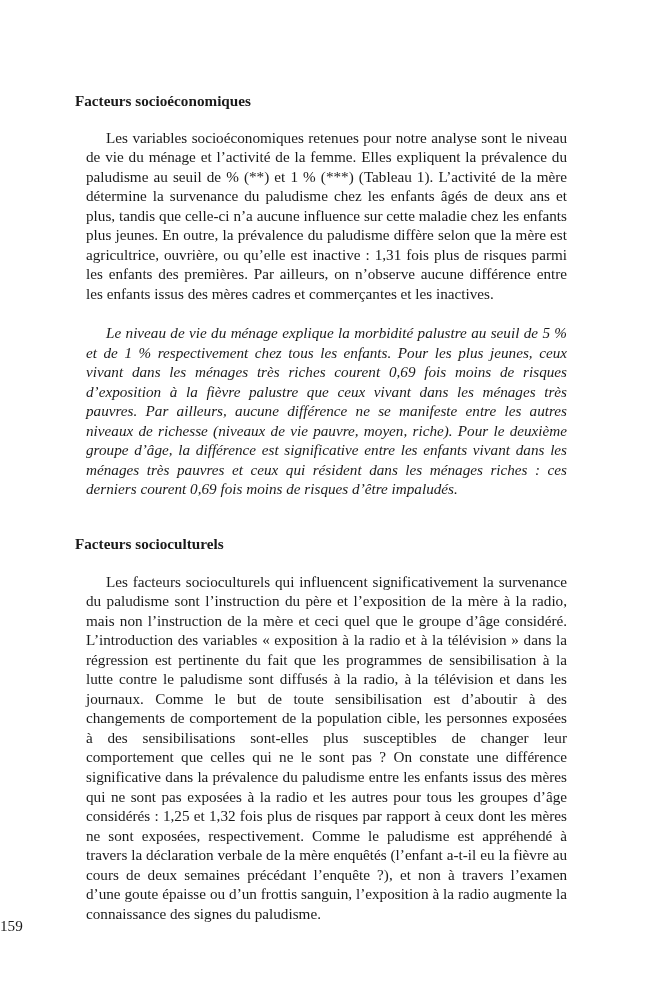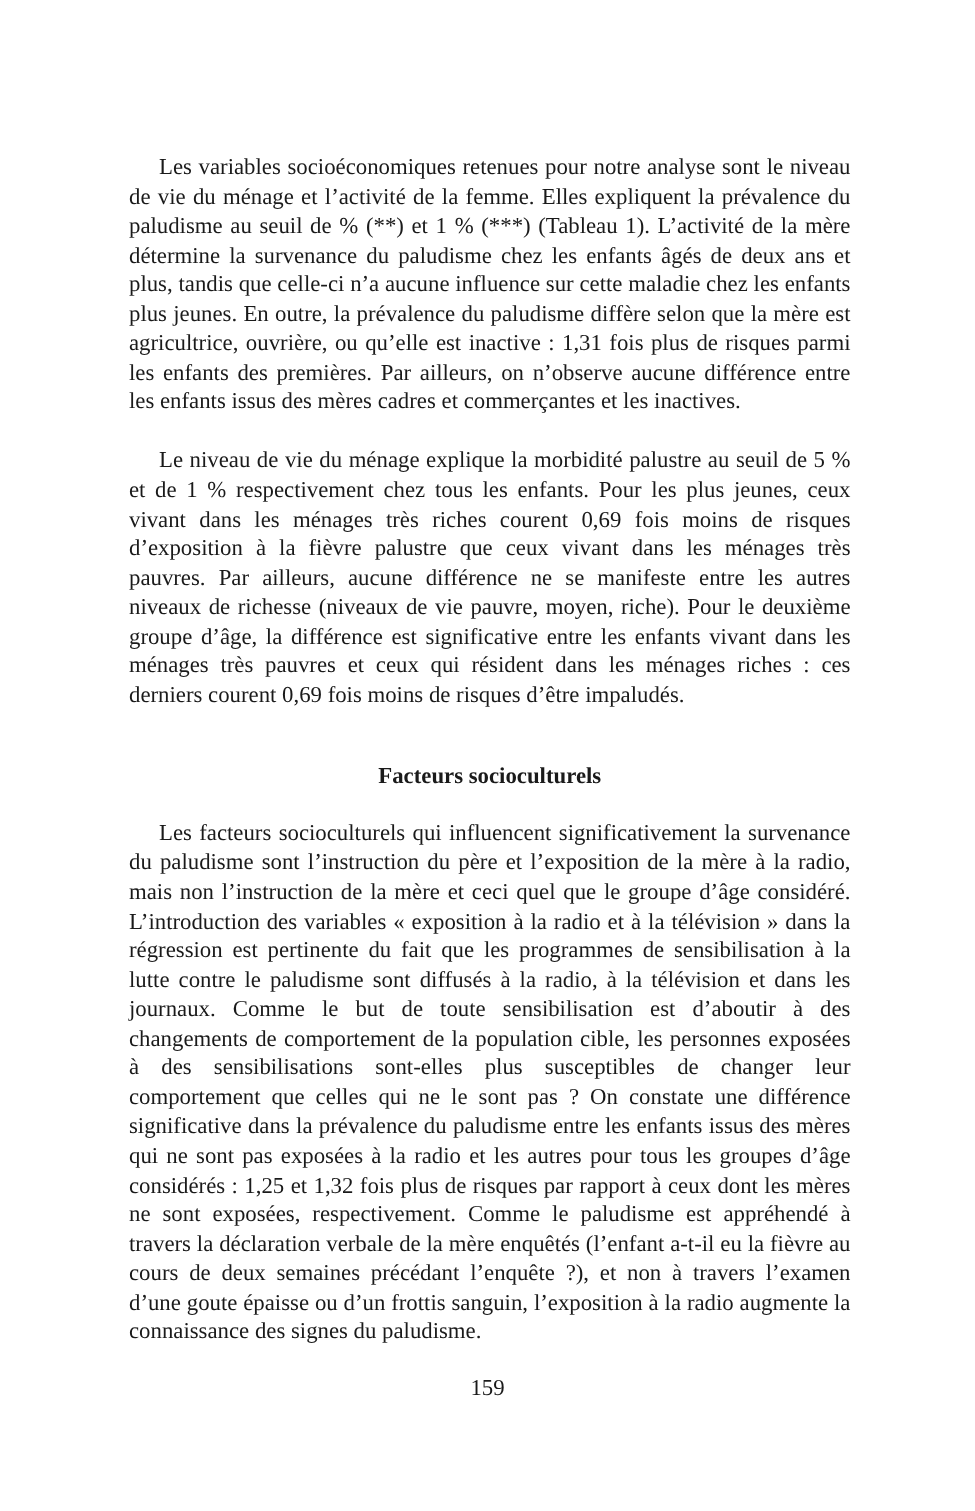--- a/index.html
+++ b/index.html
@@ -21,42 +21,42 @@
       top: 91px;
       width: 503px;
     }
     h2 {
       font-size: 15.2px;
       font-weight: bold;
       margin: 0;
       line-height: 19.6px;
     }
     h2.first { margin-bottom: 17px; }
-    h2.second { margin-top: 35px; margin-bottom: 18px; text-align: center; }
+    h2.second { margin-top: 35px; margin-bottom: 18px; }
     p {
       font-size: 15.2px;
       line-height: 19.55px;
       margin: 11px;
       text-align: justify;
       text-indent: 20px;
       hyphens: none;
     }
-    p + p { margin-top: 19.5px; }
+    p + p { margin-top: 19.5px; font-style: italic; }
     .page-number {
       position: absolute;
       left: 0;
       width: 650px;
       top: 917px;
-      text-align: center;
       font-size: 15.2px;
     }
   </style>
 </head>
 <body>
 
 <div class="page">
+  <h2 class="first">Facteurs socioéconomiques</h2>
   <p>Les variables socioéconomiques retenues pour notre analyse sont le niveau de vie du ménage et l’activité de la femme. Elles expliquent la prévalence du paludisme au seuil de % (**) et 1 % (***) (Tableau 1). L’activité de la mère détermine la survenance du paludisme chez les enfants âgés de deux ans et plus, tandis que celle-ci n’a aucune influence sur cette maladie chez les enfants plus jeunes. En outre, la prévalence du paludisme diffère selon que la mère est agricultrice, ouvrière,  ou qu’elle est inactive : 1,31 fois plus de risques parmi les enfants des premières. Par ailleurs, on n’observe aucune différence entre les enfants issus des mères cadres et commerçantes et les inactives.</p>
   <p>Le niveau de vie du ménage explique la morbidité palustre au seuil de 5 % et de 1 % respectivement chez tous les enfants. Pour les plus jeunes, ceux vivant dans les ménages très riches courent 0,69 fois moins de risques d’exposition à la fièvre palustre que ceux vivant dans les ménages très pauvres. Par ailleurs, aucune différence ne se manifeste entre les autres niveaux de richesse (niveaux de vie pauvre, moyen, riche). Pour le deuxième groupe d’âge, la différence est significative entre les enfants vivant dans les ménages très pauvres et ceux qui résident dans les ménages riches : ces derniers courent 0,69 fois moins de risques d’être impaludés.</p>
   <h2 class="second">Facteurs socioculturels</h2>
   <p>Les facteurs socioculturels qui influencent significativement la survenance du paludisme sont l’instruction du père et l’exposition de la mère à la radio, mais non l’instruction de la mère et ceci quel que le groupe d’âge considéré. L’introduction des variables « exposition à la radio et à la télévision » dans la régression est pertinente du fait que les programmes de sensibilisation à la lutte contre le paludisme sont diffusés à la radio, à la télévision et dans les journaux. Comme le but de toute sensibilisation est d’aboutir à des changements de comportement de la population cible, les personnes exposées à des sensibilisations sont-elles plus susceptibles de changer leur comportement que celles qui ne le sont pas ? On constate une différence significative dans la prévalence du paludisme entre les enfants issus des mères qui ne sont pas exposées à la radio et les autres pour tous les groupes d’âge considérés : 1,25 et 1,32 fois plus de risques par rapport à ceux dont les mères ne sont exposées, respectivement. Comme le paludisme est appréhendé à travers la déclaration verbale de la mère enquêtés (l’enfant a-t-il eu la fièvre au cours de deux semaines précédant l’enquête ?), et non à travers l’examen d’une goute épaisse ou d’un frottis sanguin, l’exposition à la radio augmente la connaissance des signes du paludisme.</p>
 </div>
 
 <div class="page-number">159</div>
 
 </body></html>

